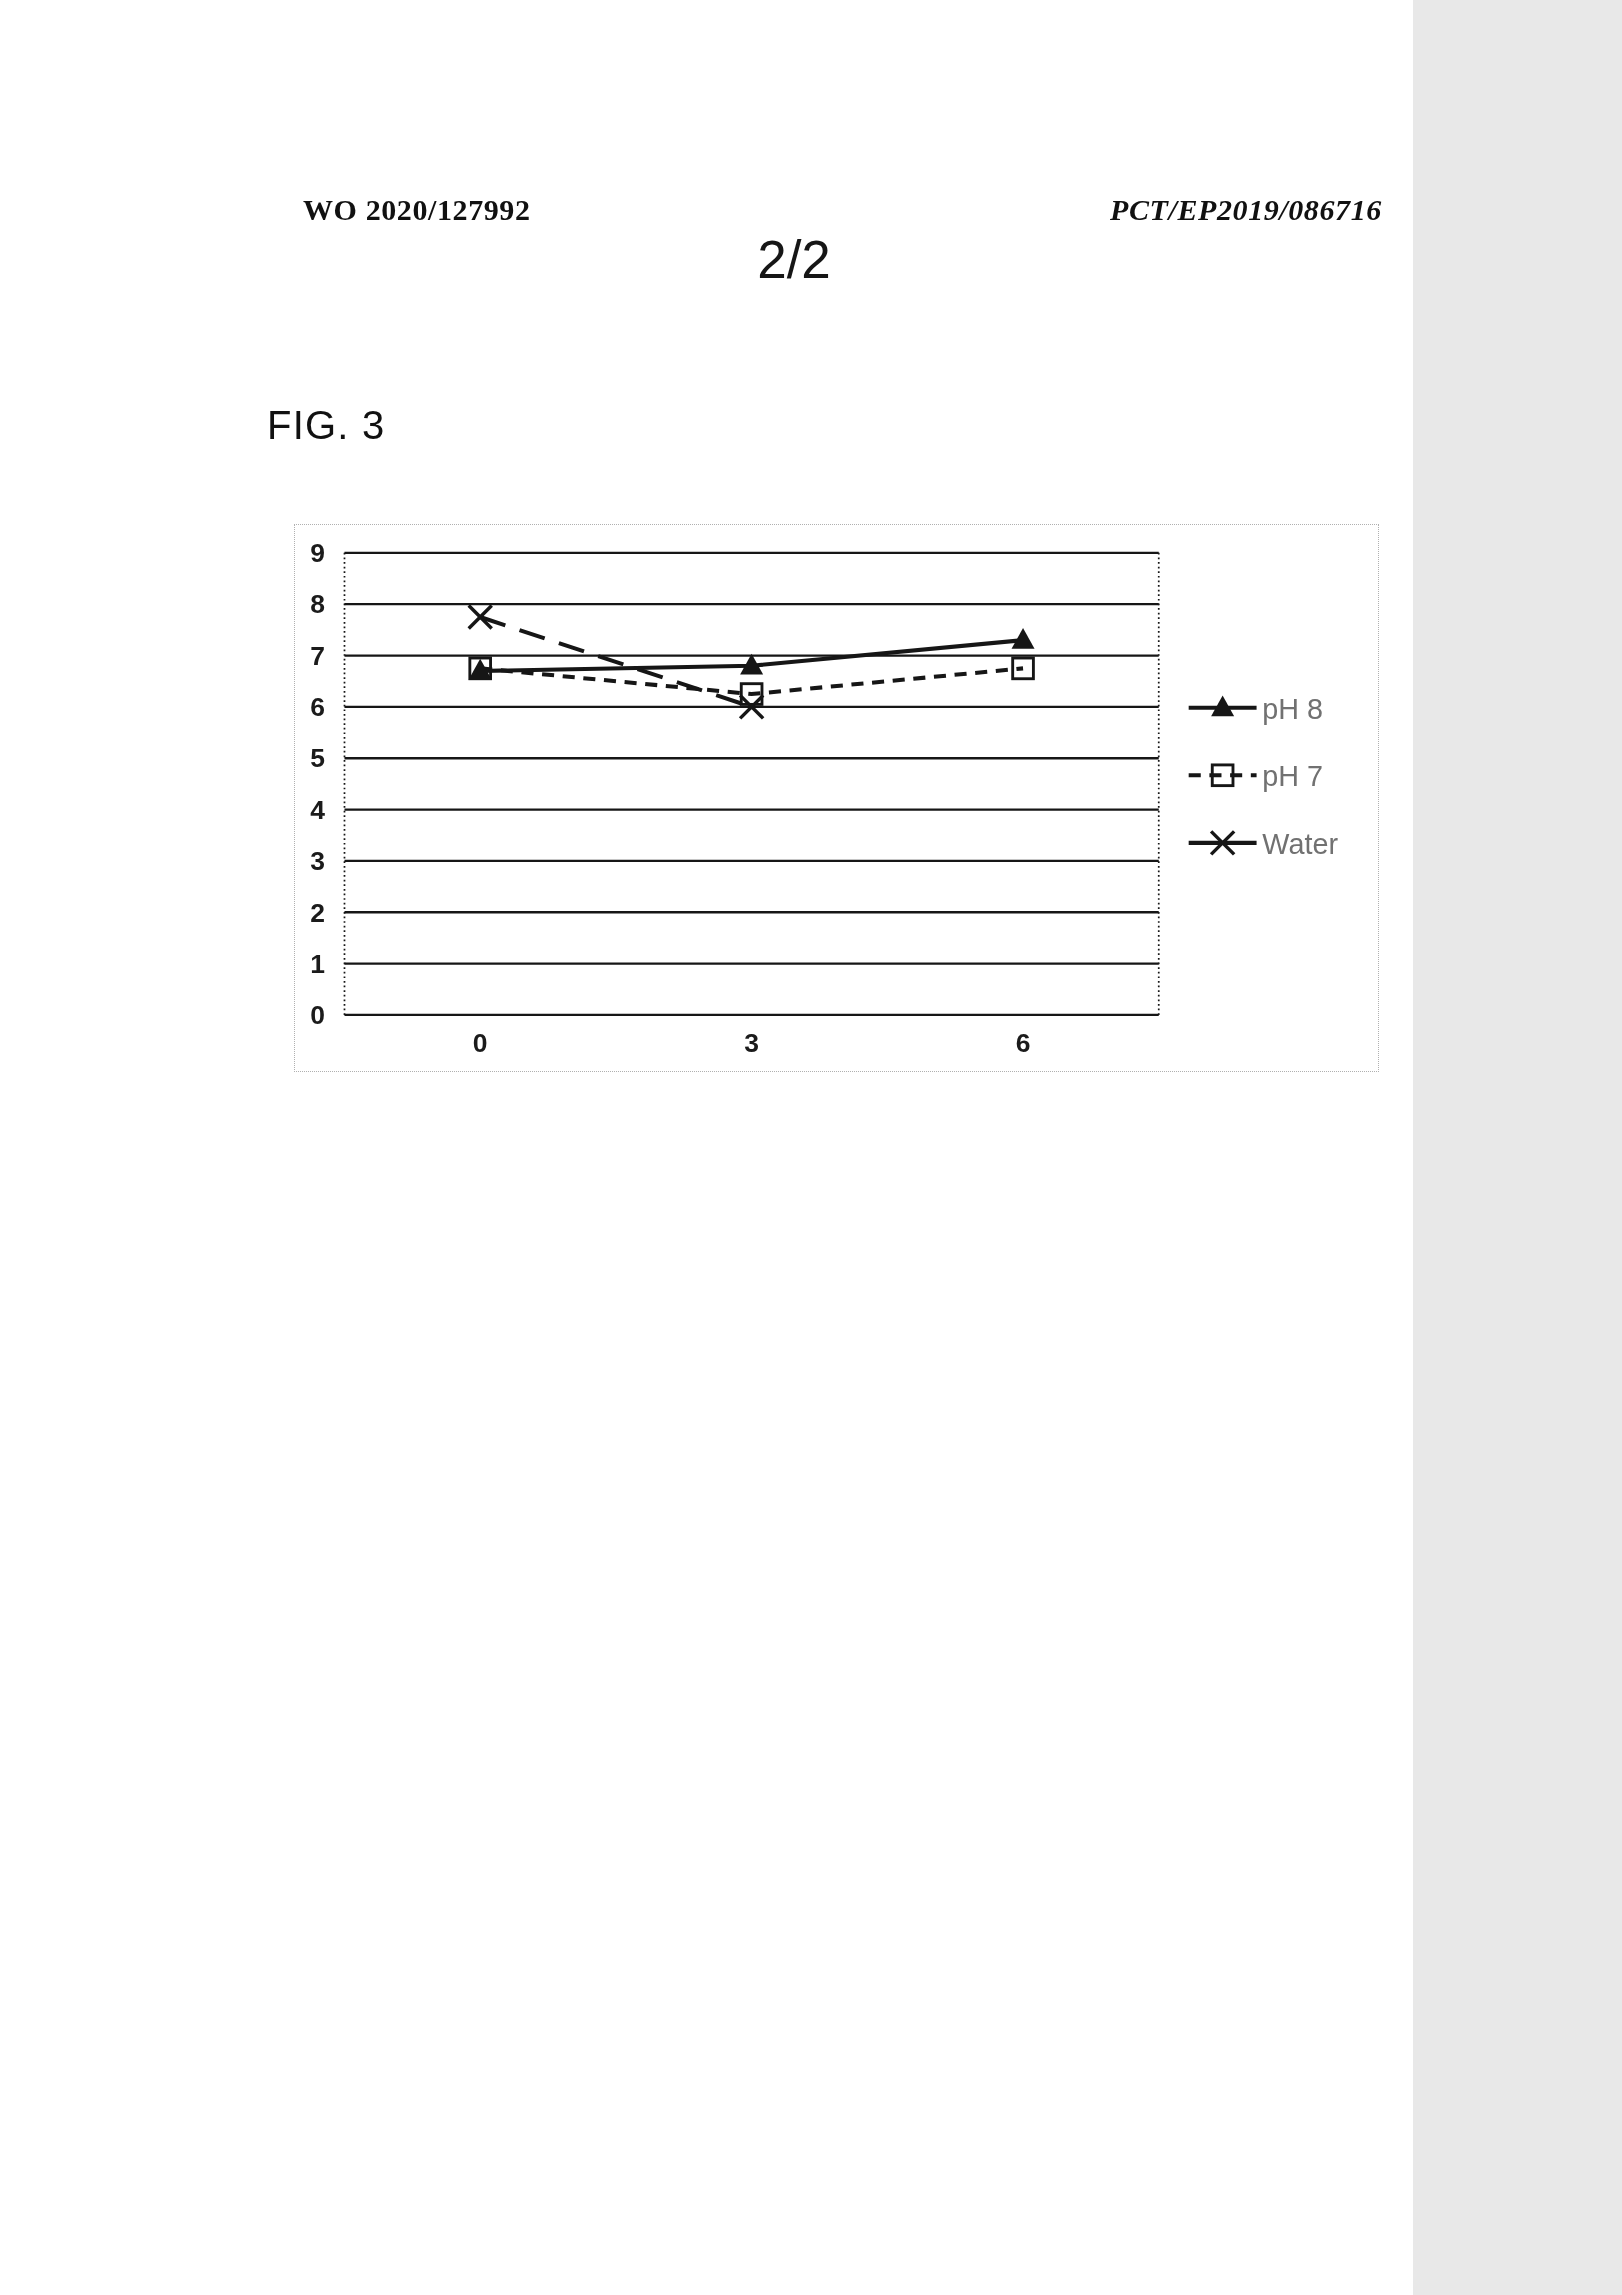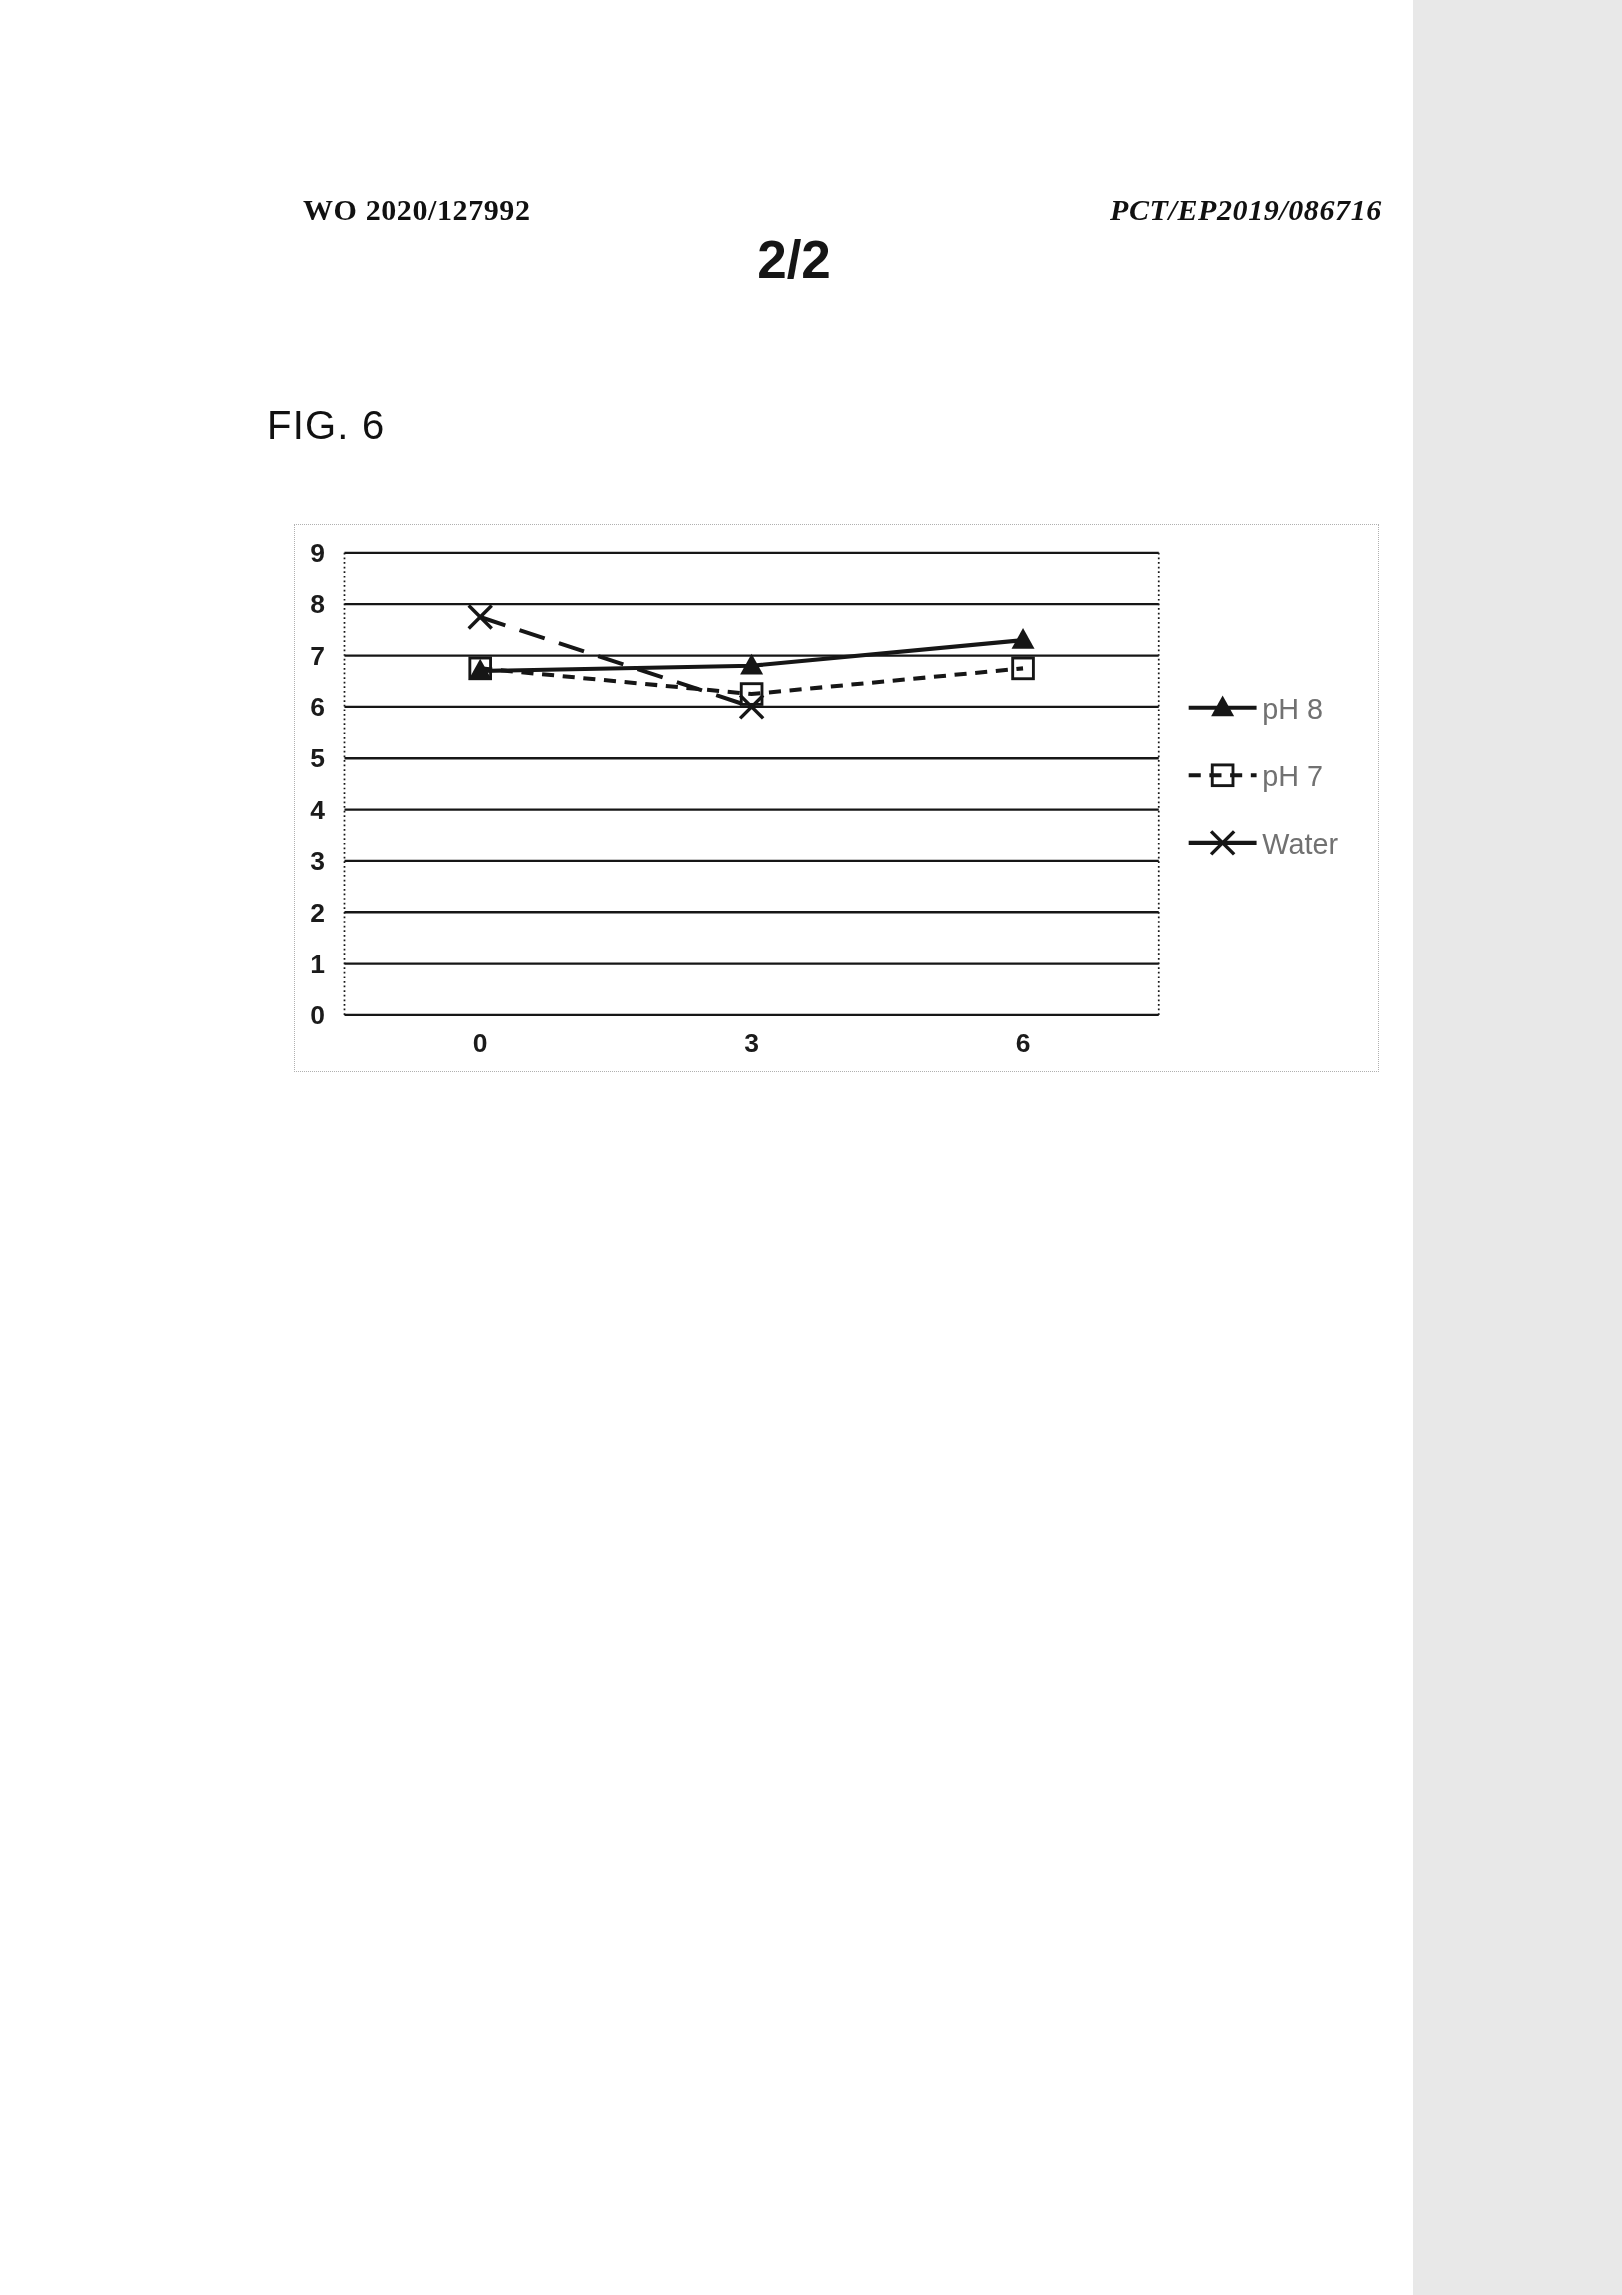--- a/index.html
+++ b/index.html
@@ -24,21 +24,21 @@
   }
   #header-left  { left: 303px; }
   #header-right { left: 1110px; font-style: italic; }
   #sheet-number {
     position: absolute;
     top: 229px;
     left: 794px;
     transform: translateX(-50%);
     font-family: "Liberation Sans", sans-serif;
     font-size: 53px;
-    font-weight: 700;
+    font-weight: 400;
     color: #161616;
   }
   #figure-label {
     position: absolute;
     top: 403px;
     left: 267px;
     font-family: "Liberation Sans", sans-serif;
     font-size: 40px;
     font-weight: 400;
     letter-spacing: 1.2px;
@@ -60,21 +60,21 @@
 <body>
 
 <div id="page">
 
   <div id="header-left" class="header-text">WO 2020/127992</div>
 
   <div id="header-right" class="header-text">PCT/EP2019/086716</div>
 
   <div id="sheet-number">2/2</div>
 
-  <div id="figure-label">FIG. 6</div>
+  <div id="figure-label">FIG. 3</div>
 
   <div id="figure-box">
     <svg id="chart-svg" viewBox="0 0 1882 948" xmlns="http://www.w3.org/2000/svg">
         <line x1="86" y1="851" x2="1501" y2="851" stroke="#161616" stroke-width="4"></line>
         <text x="52" y="851" dy="0.35em" text-anchor="end" font-family="&quot;Liberation Sans&quot;, sans-serif" font-size="46" font-weight="700" fill="#1b1b1b">0</text>
         <line x1="86" y1="761.7777777777778" x2="1501" y2="761.7777777777778" stroke="#161616" stroke-width="4"></line>
         <text x="52" y="761.7777777777778" dy="0.35em" text-anchor="end" font-family="&quot;Liberation Sans&quot;, sans-serif" font-size="46" font-weight="700" fill="#1b1b1b">1</text>
         <line x1="86" y1="672.5555555555555" x2="1501" y2="672.5555555555555" stroke="#161616" stroke-width="4"></line>
         <text x="52" y="672.5555555555555" dy="0.35em" text-anchor="end" font-family="&quot;Liberation Sans&quot;, sans-serif" font-size="46" font-weight="700" fill="#1b1b1b">2</text>
         <line x1="86" y1="583.3333333333334" x2="1501" y2="583.3333333333334" stroke="#161616" stroke-width="4"></line>

